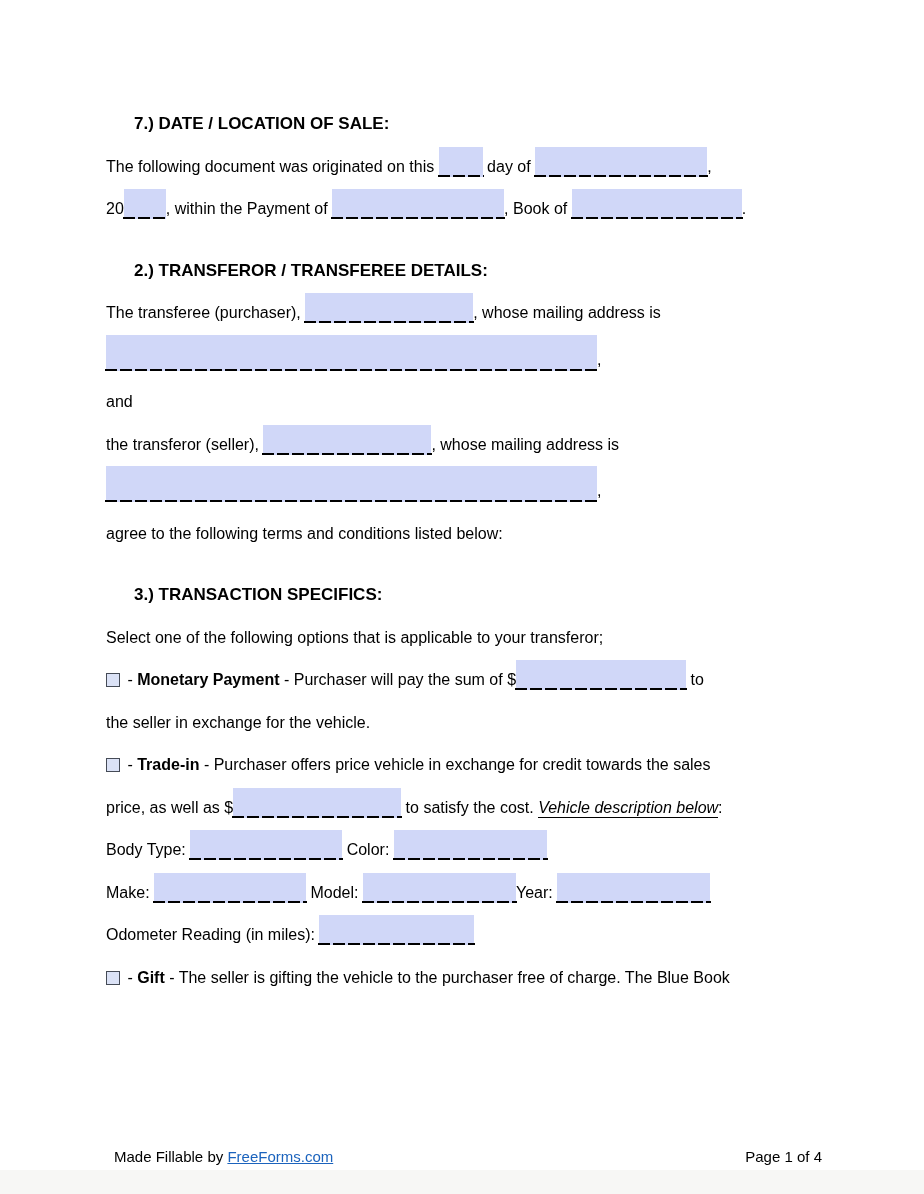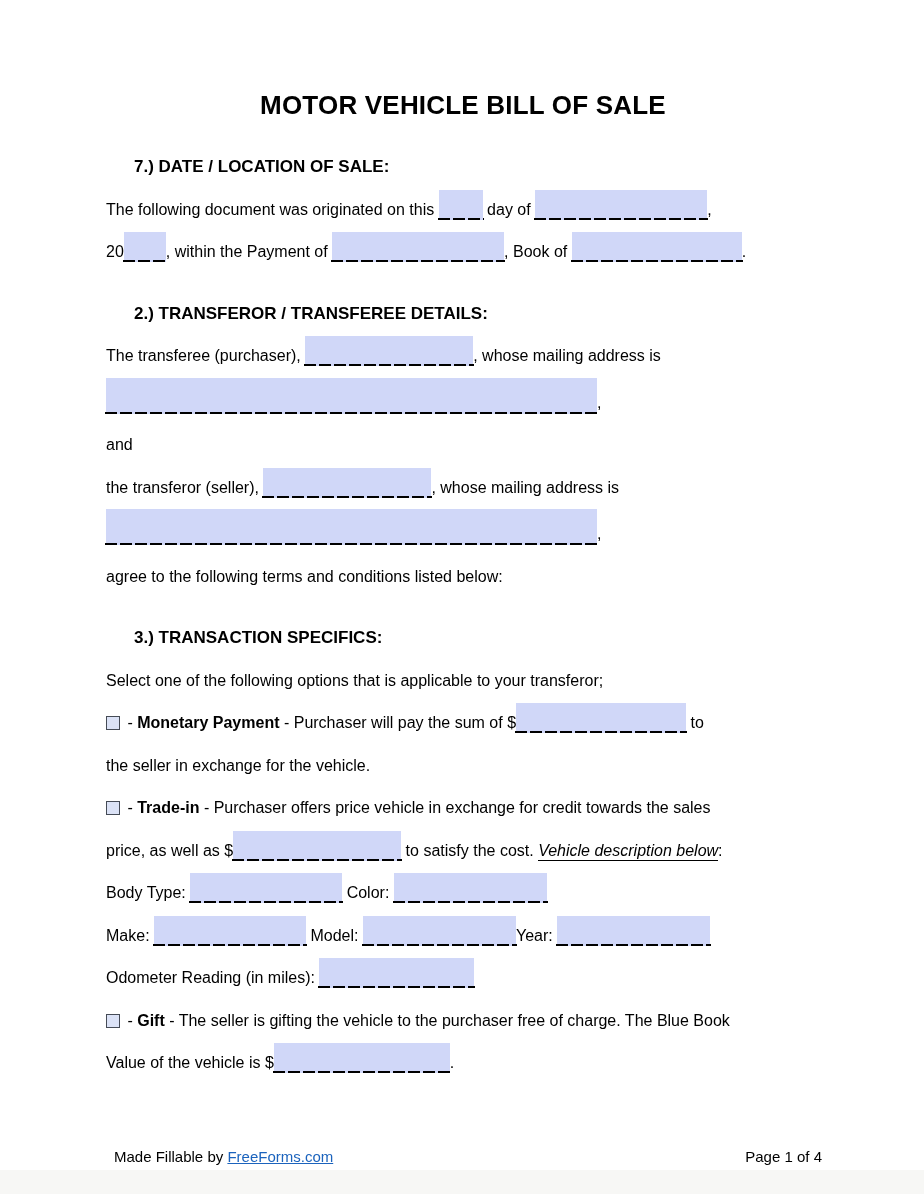--- a/index.html
+++ b/index.html
@@ -76,21 +76,20 @@
     height: 24px;
     background: var(--bottom-strip, #f7f7f5);
   }
 </style>
 </head>
 <body>
 
 <div class="page">
   <div class="content">
 
-    <h1 class="title">MOTOR VEHICLE BILL OF SALE</h1>
 
     <h2 class="sec-heading">7.) DATE / LOCATION OF SALE:</h2>
     <p class="line"><span>The following document was originated on this </span><span class="blank" style="width:44px"></span><span> day of </span><span class="blank" style="width:172px"></span><span>,</span></p>
     <p class="line"><span>20</span><span class="blank" style="width:42px"></span><span>, within the Payment of </span><span class="blank" style="width:172px"></span><span>, Book of </span><span class="blank" style="width:170px"></span><span>.</span></p>
 
     <h2 class="sec-heading">2.) TRANSFEROR / TRANSFEREE DETAILS:</h2>
     <p class="line"><span>The transferee (purchaser), </span><span class="blank" style="width:168px"></span><span>, whose mailing address is</span></p>
     <p class="line"><span class="blank blank-tall" style="width:491px"></span><span>,</span></p>
     <p class="line"><span>and</span></p>
     <p class="line"><span>the transferor (seller), </span><span class="blank" style="width:168px"></span><span>, whose mailing address is</span></p>
@@ -103,21 +102,20 @@
     <p class="line"><span class="checkbox"></span><span> - </span><span class="b">Monetary Payment</span><span> - Purchaser will pay the sum of $</span><span class="blank" style="width:170px"></span><span> to</span></p>
     <p class="line"><span>the seller in exchange for the vehicle.</span></p>
 
     <p class="line"><span class="checkbox"></span><span> - </span><span class="b">Trade-in</span><span> - Purchaser offers price vehicle in exchange for credit towards the sales</span></p>
     <p class="line"><span>price, as well as $</span><span class="blank" style="width:168px"></span><span> to satisfy the cost. </span><span class="iu">Vehicle description below</span><span>:</span></p>
     <p class="line"><span>Body Type: </span><span class="blank" style="width:152px"></span><span> Color: </span><span class="blank" style="width:153px"></span></p>
     <p class="line"><span>Make: </span><span class="blank" style="width:152px"></span><span> Model: </span><span class="blank" style="width:153px"></span><span>Year: </span><span class="blank" style="width:153px"></span></p>
     <p class="line"><span>Odometer Reading (in miles): </span><span class="blank" style="width:155px"></span></p>
 
     <p class="line"><span class="checkbox"></span><span> - </span><span class="b">Gift</span><span> - The seller is gifting the vehicle to the purchaser free of charge. The Blue Book</span></p>
-    <p class="line"><span>Value of the vehicle is $</span><span class="blank" style="width:176px"></span><span>.</span></p>
 
   </div>
 
   <div class="footer">
     <span><span>Made Fillable by </span><span class="link">FreeForms.com</span></span>
     <span>Page 1 of 4</span>
   </div>
 
   <div class="bottom-strip"></div>
 </div>

